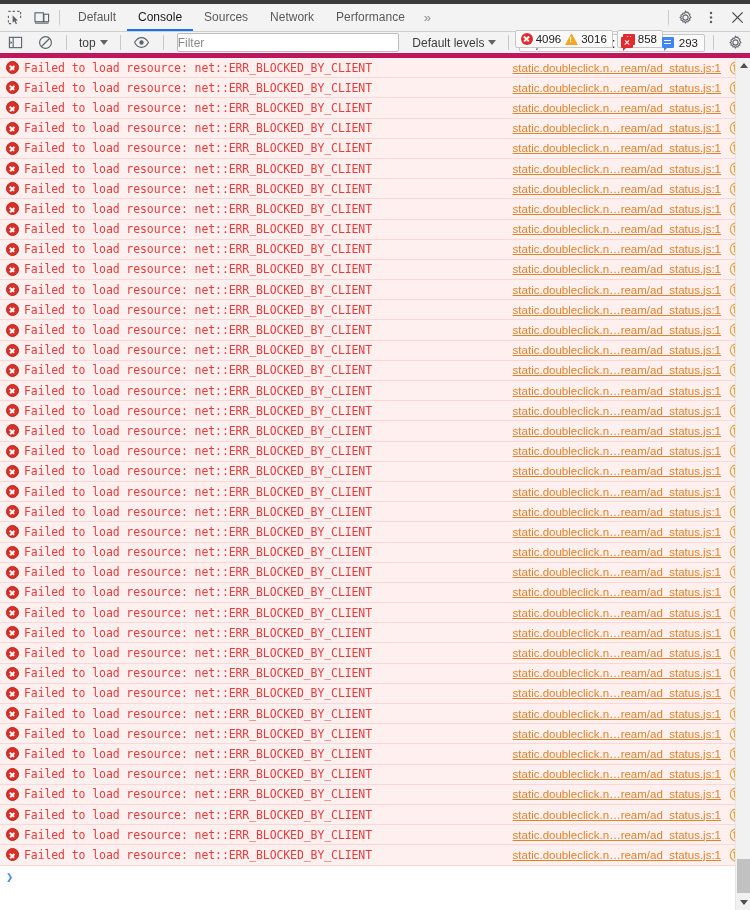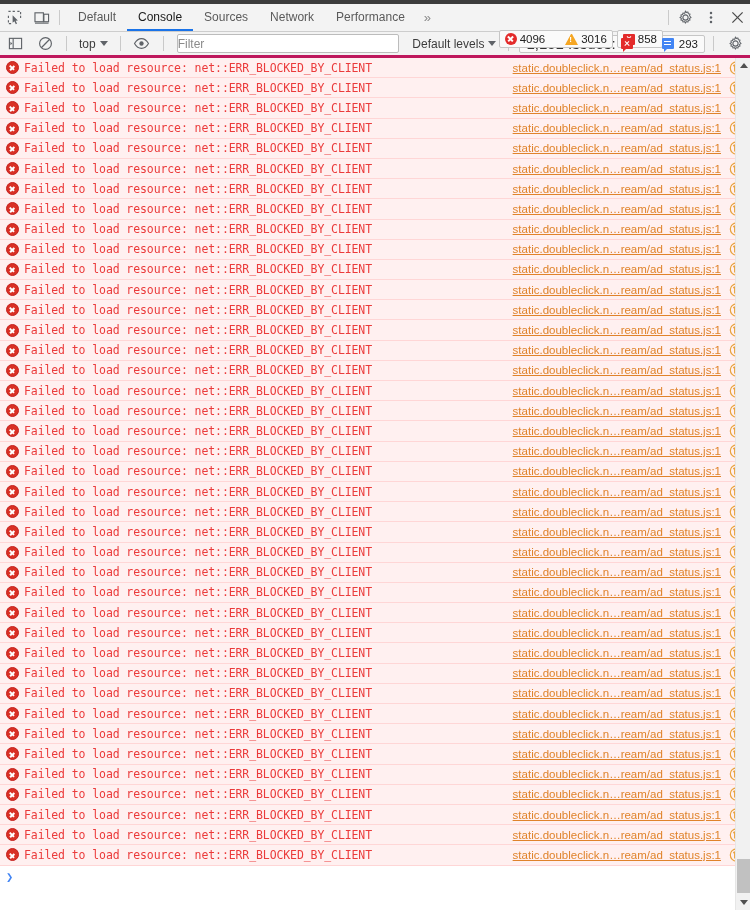--- a/index.html
+++ b/index.html
@@ -41,21 +41,21 @@
     font-size: 13px; color: #8a8a8a; cursor: pointer; letter-spacing: -1px;
   }
   .tb-spacer { flex: 1 1 auto; }
   .counters {
     display: flex; align-items: center; gap: 4px; padding-right: 2px;
   }
   .counter-group {
     display: flex; align-items: center;
     border: 1px solid #c6c6c6; border-radius: 2px;
     background: #fafafa;
-    height: 18px; padding: 0 5px; gap: 20px; margin-top: 43px;
+    height: 18px; padding: 0 5px; gap: 4px; margin-top: 43px;
   }
   .counter-item { display: flex; align-items: center; gap: 3px; font-size: 11px; color: #333; }
   .cnt-num { font-size: 11.5px; color: #222; }
 
   .ico-err-circle {
     width: 12px; height: 12px; border-radius: 50%;
     background: #e32b2b; position: relative; flex: 0 0 12px;
   }
   .ico-err-circle::before, .ico-err-circle::after {
     content: ""; position: absolute; left: 2.5px; top: 5.3px;
@@ -105,21 +105,21 @@
 
   .tb-gear, .tb-dots, .tb-close {
     width: 26px; display: flex; align-items: center; justify-content: center;
     cursor: pointer; color: #5f6368;
   }
 
   
   .filterbar {
     height: 26px; flex: 0 0 26px;
     background: #f3f3f3;
-    border-bottom: 3px solid #be185d;
+    border-bottom: 5px solid #be185d;
     display: flex; align-items: center; gap: 4px;
     padding: 0 2px;
   }
   .fb-icon {
     width: 26px; height: 24px; display: flex; align-items: center; justify-content: center;
     cursor: pointer;
   }
   .fb-sep { width: 1px; height: 15px; background: #c9c9c9; margin: 0 4px; }
   .ctx-select {
     display: flex; align-items: center; gap: 4px;

